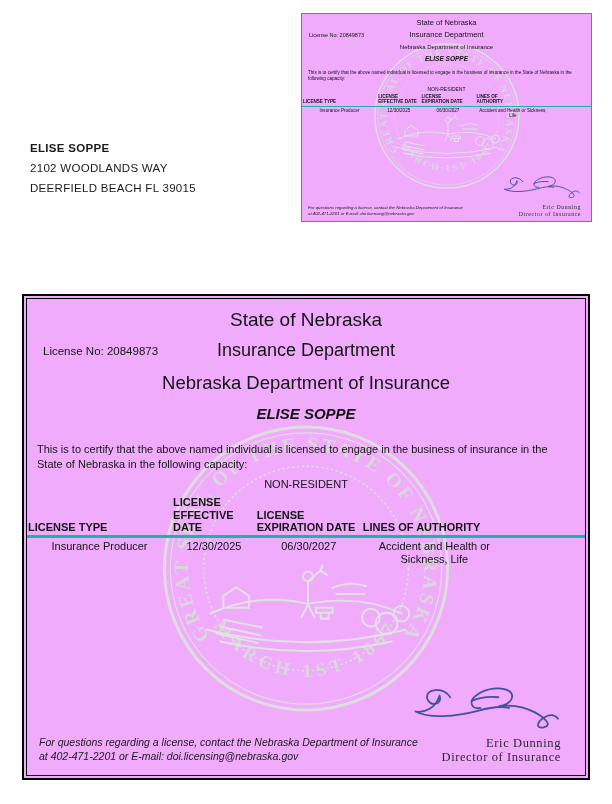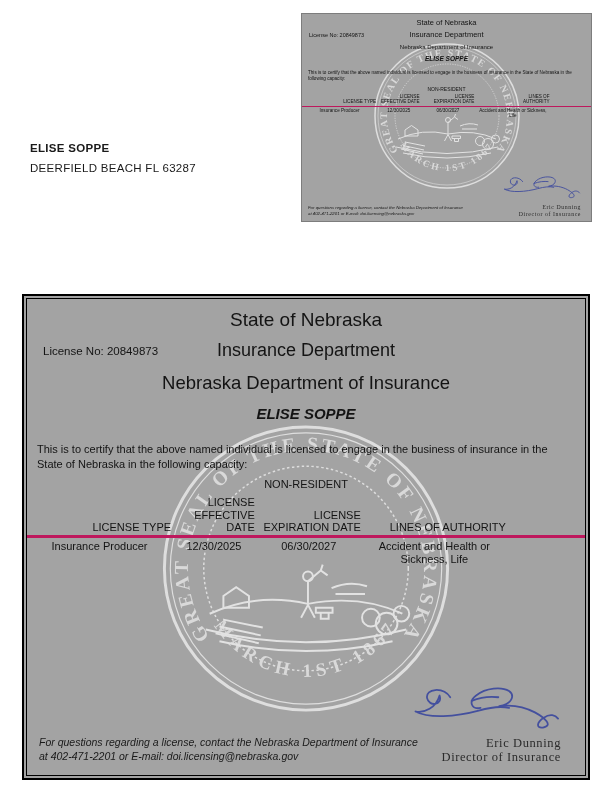--- a/index.html
+++ b/index.html
@@ -16,21 +16,21 @@
   .svg-defs { position: absolute; width: 0; height: 0; overflow: hidden; }
 
   
   .address-block {
     position: absolute; left: 30px; top: 138px;
     font-size: 11.5px; line-height: 20px; letter-spacing: 0.3px; color: #1a1a1a;
   }
   .address-name { font-weight: bold; }
 
   
-  .cert { position: absolute; background: #a3a3a3; box-sizing: content-box; }
+  .cert { position: absolute; background: #f0abfc; box-sizing: content-box; }
   .cert-small {
     left: 301px; top: 13px; width: 289px; height: 207px;
     border: 1px solid #7d7d7d;
   }
   .cert-large {
     left: 22px; top: 294px; width: 560px; height: 478px;
     border: 2px solid #000; padding: 2px;
   }
   .cert-inner { position: relative; width: 100%; height: 100%; overflow: hidden; }
   .cert-large .cert-inner { border: 1px solid #000; box-sizing: border-box; }
@@ -45,22 +45,22 @@
   .c-licenseno { position: absolute; }
   .c-name { font-weight: bold; font-style: italic; }
   .c-nr { font-weight: normal; }
 
   
   .c-table { width: 100%; border-collapse: collapse; table-layout: fixed; }
   .c-table col.w1 { width: 26%; } .c-table col.w2 { width: 15%; }
   .c-table col.w3 { width: 19%; } .c-table col.w4 { width: 26%; }
   .c-table col.w5 { width: 14%; }
   .c-table th {
-    font-weight: normal; text-align: right; vertical-align: bottom;
-    border-bottom: 3px solid #be185d; padding: 0 1px 1px;
+    font-weight: bold; text-align: left; vertical-align: bottom;
+    border-bottom: 3px solid #14b8a6; padding: 0 1px 1px;
   }
   .c-table td { text-align: center; vertical-align: top; }
 
   
   .c-footer { position: absolute; z-index: 1; color: #1a1a1a; font-style: italic; }
   .c-sig { position: absolute; z-index: 1; text-align: right; }
   .c-sig-name, .c-sig-title {
     font-family: "Liberation Serif", serif; color: #2b2b2b; letter-spacing: 0.6px;
   }
 
@@ -152,21 +152,22 @@
         <path d="M80 28 C70 30 66 21 75 14 C86 5 104 4 112 9 C119 14 115 24 101 26 C115 24 130 27 141 33 C152 39 162 48 150 50 C142 51 143 44 151 39 C158 34 164 36 167 40"></path>
       </g>
     </symbol>
   </defs>
 </svg>
 
 <div class="page">
 
   <div class="address-block">
     <div class="address-name">ELISE SOPPE</div>
-    <div>DEERFIELD BEACH FL 63287</div>
+    <div>2102 WOODLANDS WAY</div>
+    <div>DEERFIELD BEACH FL 39015</div>
   </div>
 
   <div class="cert cert-small">
     <div class="cert-inner">
       <svg class="seal">
           <use href="#seal-symbol"></use>
         </svg>
       <div class="c-content">
         <div class="c-title">State of Nebraska</div>
         <div class="c-deptrow">

